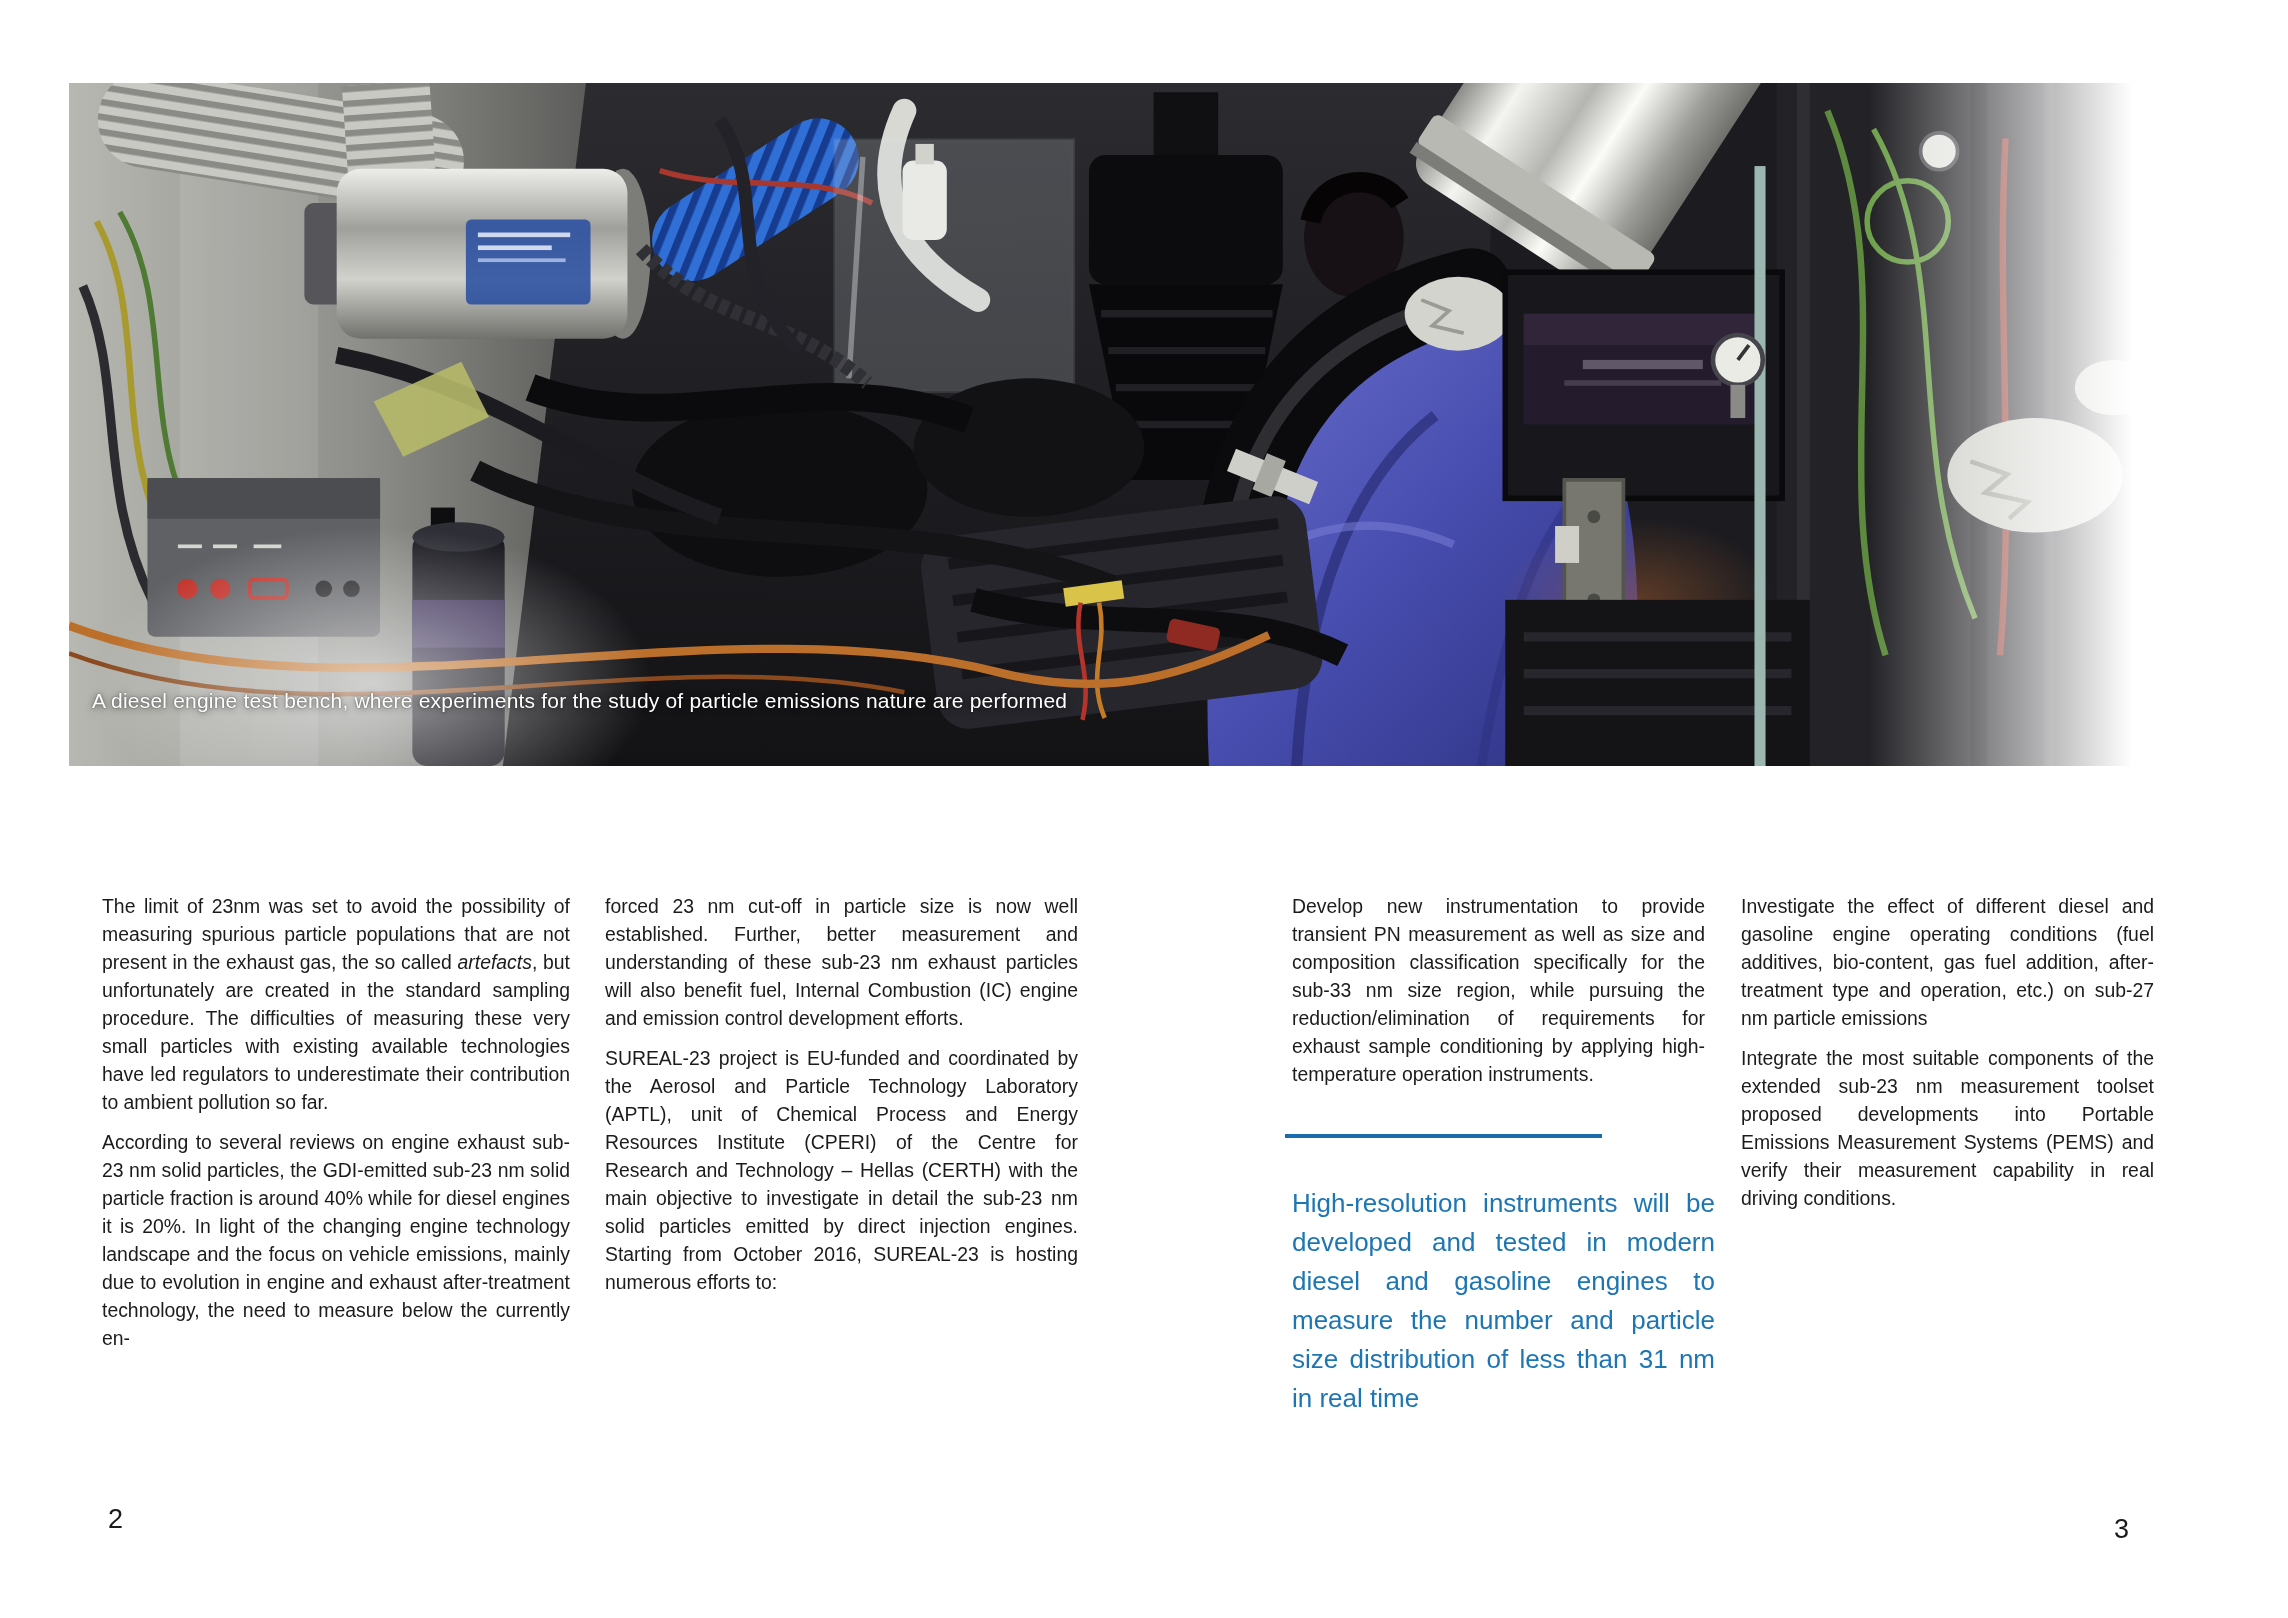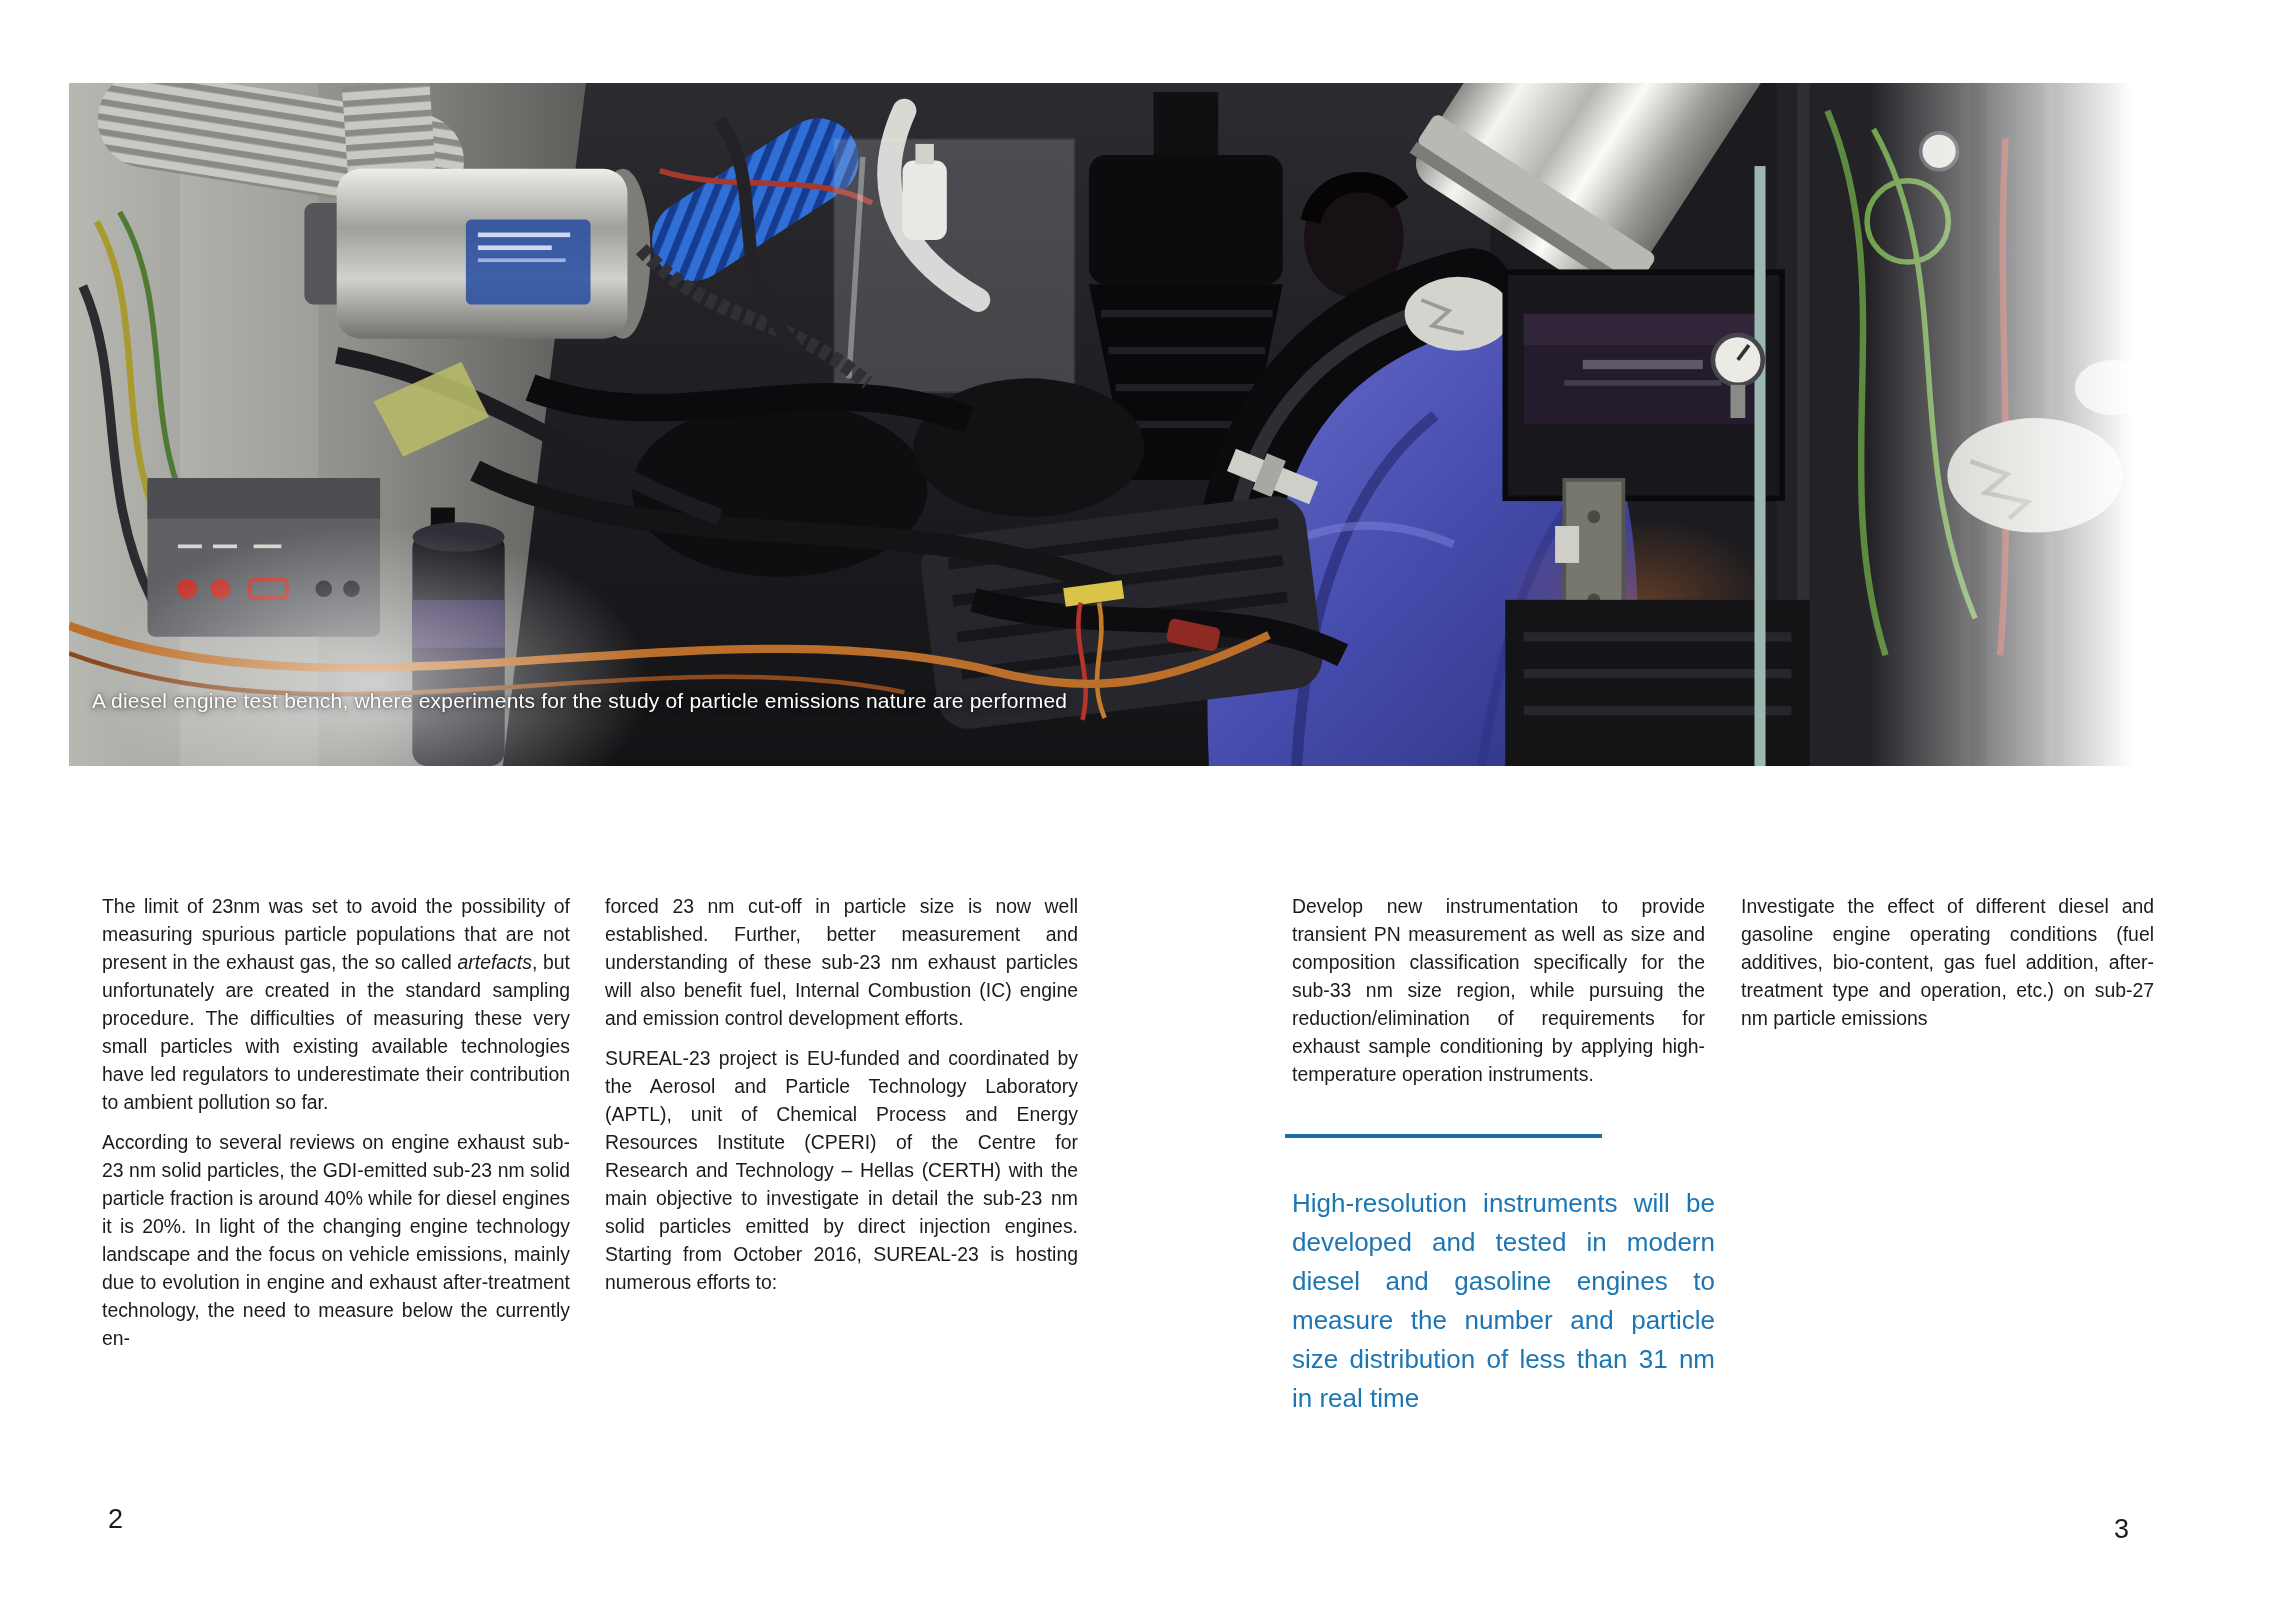--- a/index.html
+++ b/index.html
@@ -272,17 +272,18 @@
 <div class="col col3">
   <p>Develop new instrumentation to provide transient PN measurement as well as size and composition classification specifically for the sub-33 nm size region, while pursuing the reduction/elimination of requirements for exhaust sample conditioning by applying high-temperature operation instruments.</p>
 </div>
 
 <div class="divider" style="background: rgb(27, 108, 171);"></div>
 
 <div class="pull-quote" style="color: rgb(29, 118, 180);">High-resolution instruments will be developed and tested in modern diesel and gasoline  engines to measure the number and particle size distribution of less than 31 nm in real time</div>
 
 <div class="col col4">
   <p>Investigate the effect of different diesel and gasoline engine operating conditions (fuel additives, bio-content, gas fuel addition, after-treatment type and operation, etc.) on sub-27 nm particle emissions</p>
+  <p>Integrate the most suitable components of the extended sub-23 nm measurement toolset proposed developments into Portable Emissions Measurement Systems (PEMS) and verify their measurement capability in real driving conditions.</p>
 </div>
 
 <div class="page-num page-num-left">2</div>
 <div class="page-num page-num-right">3</div>
 
 
 </body></html>

